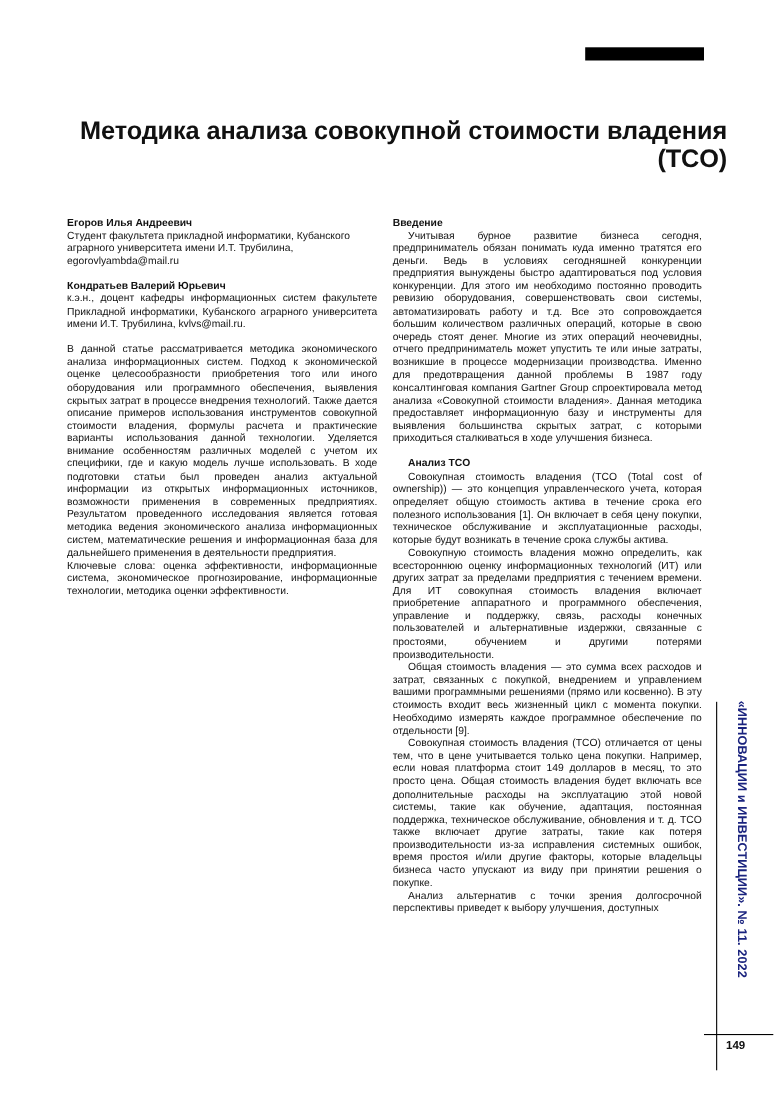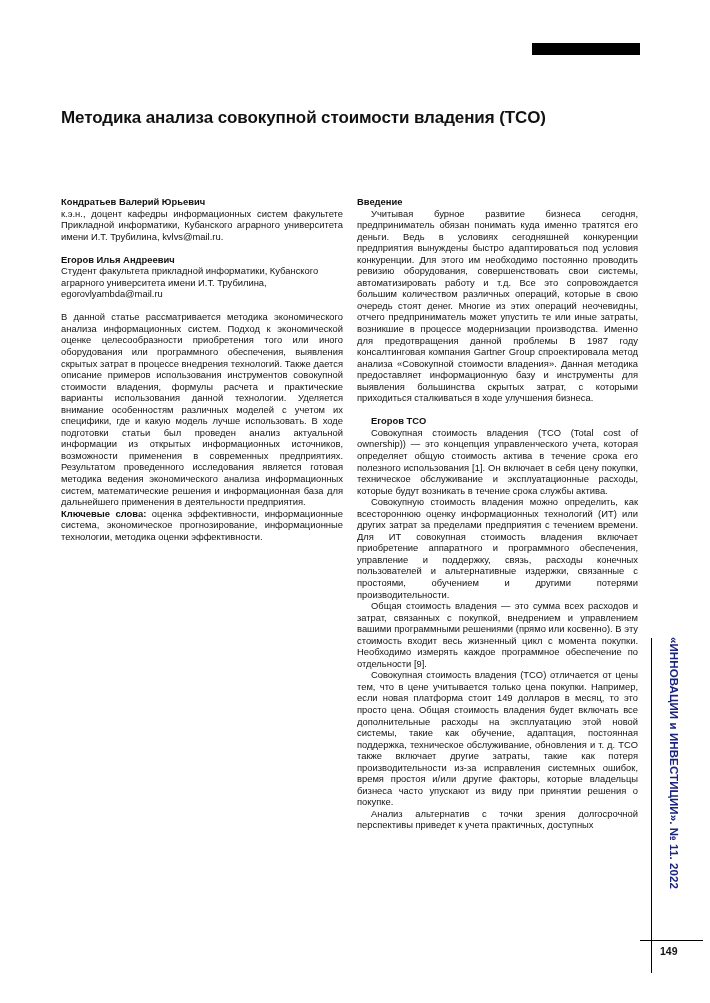--- a/index.html
+++ b/index.html
@@ -1,69 +1,69 @@
 <!DOCTYPE html>
 <html><head>
 <meta charset="utf-8">
 <style>
   html, body { margin: 0; padding: 0; background: #ffffff; }
   body { width: 710px; height: 1003px; position: relative; overflow: hidden;
          font-family: "Liberation Sans", sans-serif; color: #111; }
   .top-bar { position: absolute; left: 532px; top: 43px; width: 108px; height: 12px; background: #000; }
   .title { position: absolute; left: 61px; top: 105px; width: 600px; margin: 0;
-           font-size: 17px; font-weight: bold; letter-spacing: -0.1px; line-height: 26px; }
+           font-size: 23px; font-weight: bold; letter-spacing: -0.1px; line-height: 26px; text-align: right; }
   .col { position: absolute; top: 196px; font-size: 9.4px; line-height: 11.55px; }
   .col-left { left: 61px; width: 282px; }
   .col-right { left: 357px; width: 281px; }
   .col p { margin: 0; text-align: justify; }
   .author-name { font-weight: bold; }
   .block { margin-bottom: 11.5px; }
   .indent { text-indent: 14px; }
   .sec-head { font-weight: bold; margin: 0; }
   .sec-head.indented { padding-left: 14px; }
   .gap { height: 11.5px; }
-  .kw-label { font-weight: bold; margin-top: 36px; }
+  .kw-label { font-weight: normal; margin-top: 36px; }
   .side-line-v { position: absolute; left: 651px; top: 638px; width: 1px; height: 335px; background: #000; }
   .side-line-h { position: absolute; left: 640px; top: 940px; width: 63px; height: 1px; background: #000; }
   .side-header { position: absolute; left: 681px; top: 637px; width: 300px; height: 14px;
                  transform-origin: 0 0; transform: rotate(90deg);
                  color: #1a237e; font-weight: bold; font-size: 11.5px; line-height: 14px;
                  white-space: nowrap; text-align: left; letter-spacing: 0.1px; }
   .page-num { position: absolute; left: 660px; top: 945px; font-size: 10.5px; font-weight: bold; color: #111; }
 </style>
 </head>
 <body>
 
 <div class="top-bar"></div>
 
 <h1 class="title">Методика анализа совокупной стоимости владения (TCO)</h1>
 
 <div class="col col-left">
   <div class="block">
+    <p class="author-name">Егоров Илья Андреевич</p>
+    <p style="text-align:left">Студент факультета прикладной информатики, Кубанского аграрного университета имени И.Т. Трубилина, egorovlyambda@mail.ru</p>
+  </div>
+  <div class="block">
     <p class="author-name">Кондратьев Валерий Юрьевич</p>
     <p>к.э.н., доцент кафедры информационных систем факультете Прикладной информатики, Кубанского аграрного университета имени И.Т. Трубилина, kvlvs@mail.ru.</p>
-  </div>
-  <div class="block">
-    <p class="author-name">Егоров Илья Андреевич</p>
-    <p style="text-align:left">Студент факультета прикладной информатики, Кубанского аграрного университета имени И.Т. Трубилина, egorovlyambda@mail.ru</p>
   </div>
   <div>
     <p>В данной статье рассматривается методика экономического анализа информационных систем. Подход к экономической оценке целесообразности приобретения того или иного оборудования или программного обеспечения, выявления скрытых затрат в процессе внедрения технологий. Также дается описание примеров использования инструментов совокупной стоимости владения, формулы расчета и практические варианты использования данной технологии. Уделяется внимание особенностям различных моделей с учетом их специфики, где и какую модель лучше использовать. В ходе подготовки статьи был проведен анализ актуальной информации из открытых информационных источников, возможности применения в современных предприятиях. Результатом проведенного исследования является готовая методика ведения экономического анализа информационных систем, математические решения и информационная база для дальнейшего применения в деятельности предприятия.</p>
     <p><span class="kw-label">Ключевые слова:</span><span> оценка эффективности, информационные система, экономическое прогнозирование, информационные технологии, методика оценки эффективности.</span></p>
   </div>
 </div>
 
 <div class="col col-right">
   <p class="sec-head">Введение</p>
   <p class="indent">Учитывая бурное развитие бизнеса сегодня, предприниматель обязан понимать куда именно тратятся его деньги. Ведь в условиях сегодняшней конкуренции предприятия вынуждены быстро адаптироваться под условия конкуренции. Для этого им необходимо постоянно проводить ревизию оборудования, совершенствовать свои системы, автоматизировать работу и т.д. Все это сопровождается большим количеством различных операций, которые в свою очередь стоят денег. Многие из этих операций неочевидны, отчего предприниматель может упустить те или иные затраты, возникшие в процессе модернизации производства. Именно для предотвращения данной проблемы В 1987 году консалтинговая компания Gartner Group спроектировала метод анализа «Совокупной стоимости владения». Данная методика предоставляет информационную базу и инструменты для выявления большинства скрытых затрат, с которыми приходиться сталкиваться в ходе улучшения бизнеса.</p>
   <div class="gap"></div>
-  <p class="sec-head indented">Егоров TCO</p>
+  <p class="sec-head indented">Анализ TCO</p>
   <p class="indent">Совокупная стоимость владения (TCO (Total cost of ownership)) — это концепция управленческого учета, которая определяет общую стоимость актива в течение срока его полезного использования [1]. Он включает в себя цену покупки, техническое обслуживание и эксплуатационные расходы, которые будут возникать в течение срока службы актива.</p>
   <p class="indent">Совокупную стоимость владения можно определить, как всестороннюю оценку информационных технологий (ИТ) или других затрат за пределами предприятия с течением времени. Для ИТ совокупная стоимость владения включает приобретение аппаратного и программного обеспечения, управление и поддержку, связь, расходы конечных пользователей и альтернативные издержки, связанные с простоями, обучением и другими потерями производительности.</p>
   <p class="indent">Общая стоимость владения — это сумма всех расходов и затрат, связанных с покупкой, внедрением и управлением вашими программными решениями (прямо или косвенно). В эту стоимость входит весь жизненный цикл с момента покупки. Необходимо измерять каждое программное обеспечение по отдельности [9].</p>
   <p class="indent">Совокупная стоимость владения (TCO) отличается от цены тем, что в цене учитывается только цена покупки. Например, если новая платформа стоит 149 долларов в месяц, то это просто цена. Общая стоимость владения будет включать все дополнительные расходы на эксплуатацию этой новой системы, такие как обучение, адаптация, постоянная поддержка, техническое обслуживание, обновления и т. д. TCO также включает другие затраты, такие как потеря производительности из-за исправления системных ошибок, время простоя и/или другие факторы, которые владельцы бизнеса часто упускают из виду при принятии решения о покупке.</p>
-  <p class="indent">Анализ альтернатив с точки зрения долгосрочной перспективы приведет к учета практичных, доступных</p>
+  <p class="indent">Анализ альтернатив с точки зрения долгосрочной перспективы приведет к выбору улучшения, доступных</p>
 </div>
 
 <div class="side-line-v"></div>
 <div class="side-line-h"></div>
 <div class="side-header">«ИННОВАЦИИ и ИНВЕСТИЦИИ». № 11. 2022</div>
 <div class="page-num">149</div>
 
 </body></html>

